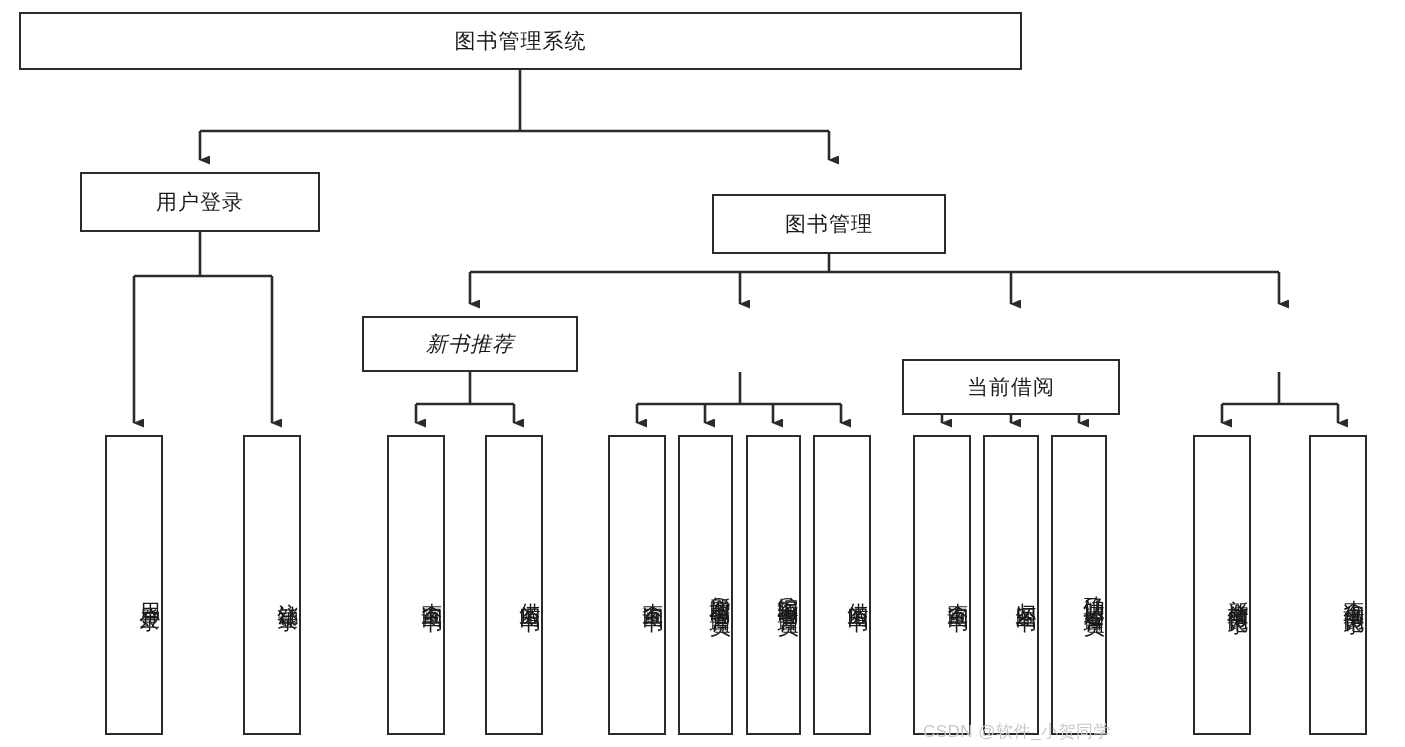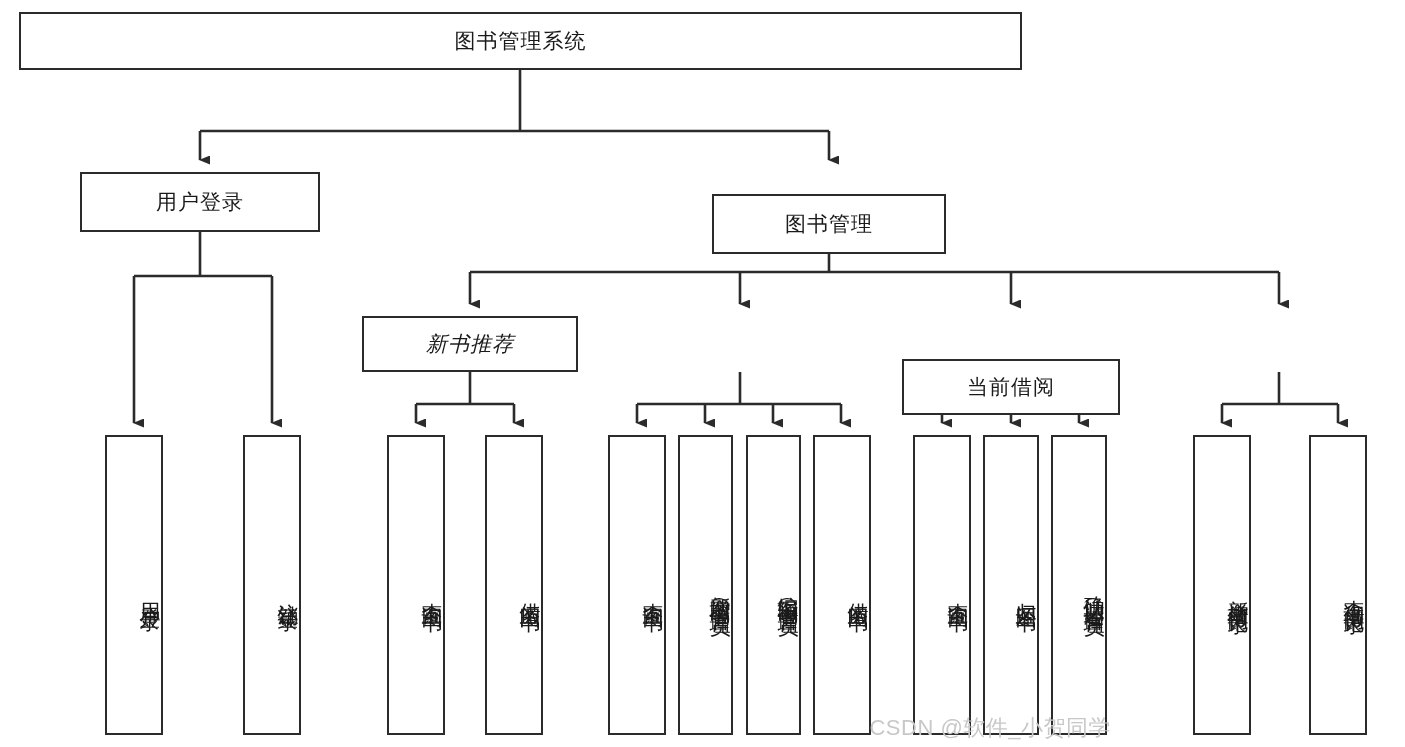--- a/index.html
+++ b/index.html
@@ -12,21 +12,21 @@
         justify-content:center;color:#1a1a1a;}
   .node.h{font-size:21px;letter-spacing:1px;}
   .node.v{writing-mode:vertical-rl;text-orientation:upright;
           font-size:21px;letter-spacing:3px;padding-top:14px;
           align-items:flex-start;justify-content:center;line-height:1.05;}
   .root{font-size:22px;}
 
   #wires{position:absolute;left:0;top:0;width:1405px;height:747px;
          pointer-events:none;}
 
-  .watermark{position:absolute;right:8px;bottom:4px;font-size:22px;
+  .watermark{position:absolute;right:8px;bottom:4px;font-size:17px;
              color:#c8c8c8;white-space:nowrap;letter-spacing:0.5px;}
 </style>
 </head>
 <body>
 
 <div id="canvas">
 
   <svg id="wires" viewBox="0 0 1405 747" xmlns="http://www.w3.org/2000/svg">
     <defs>
       <marker id="ah" markerWidth="9" markerHeight="11" refX="4.5" refY="10" orient="auto" markerUnits="userSpaceOnUse">

